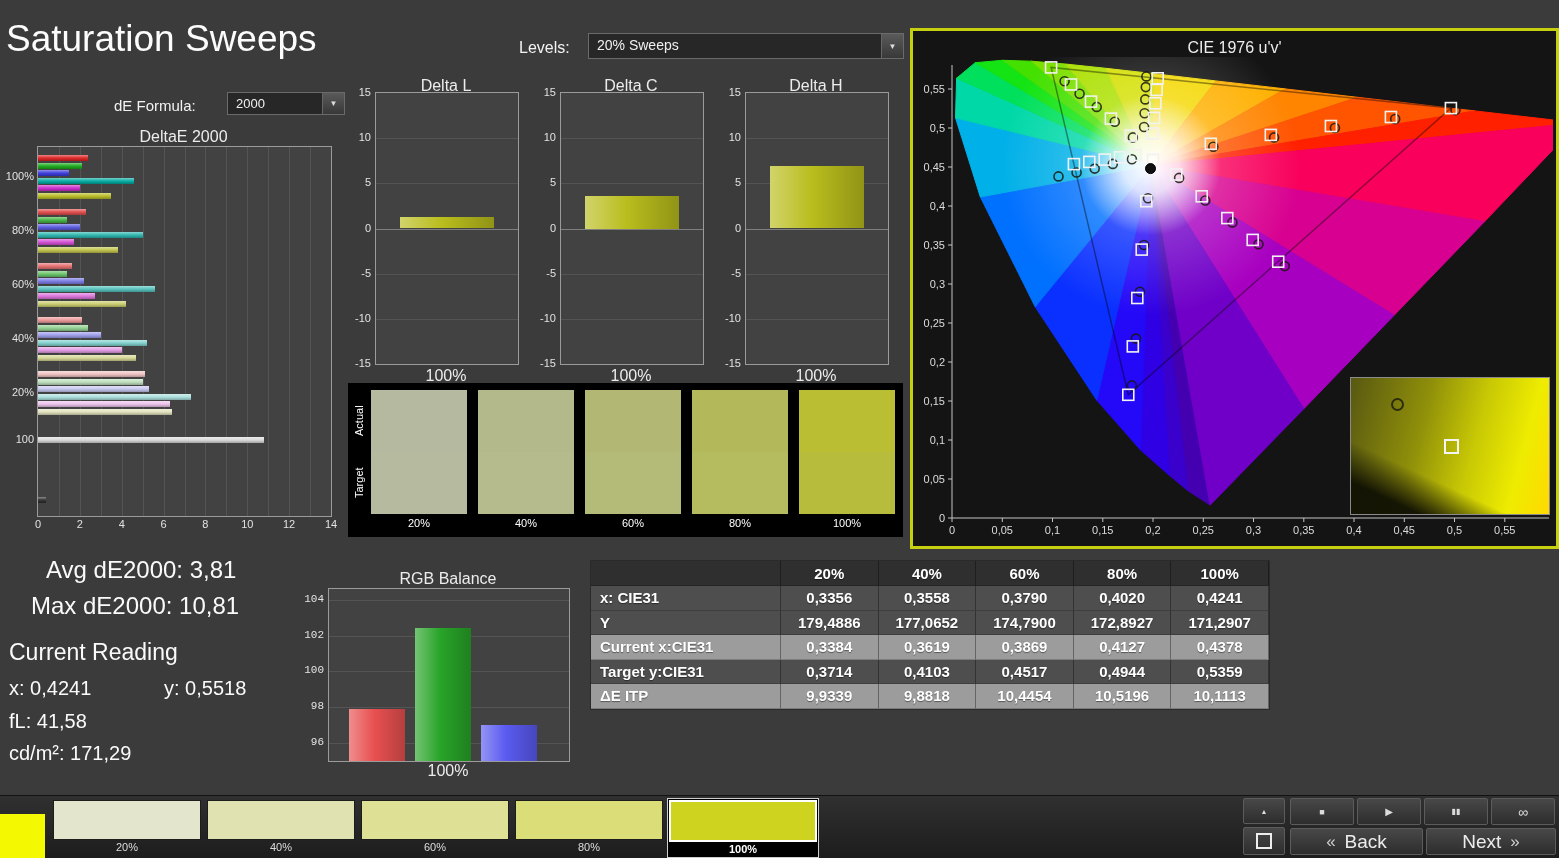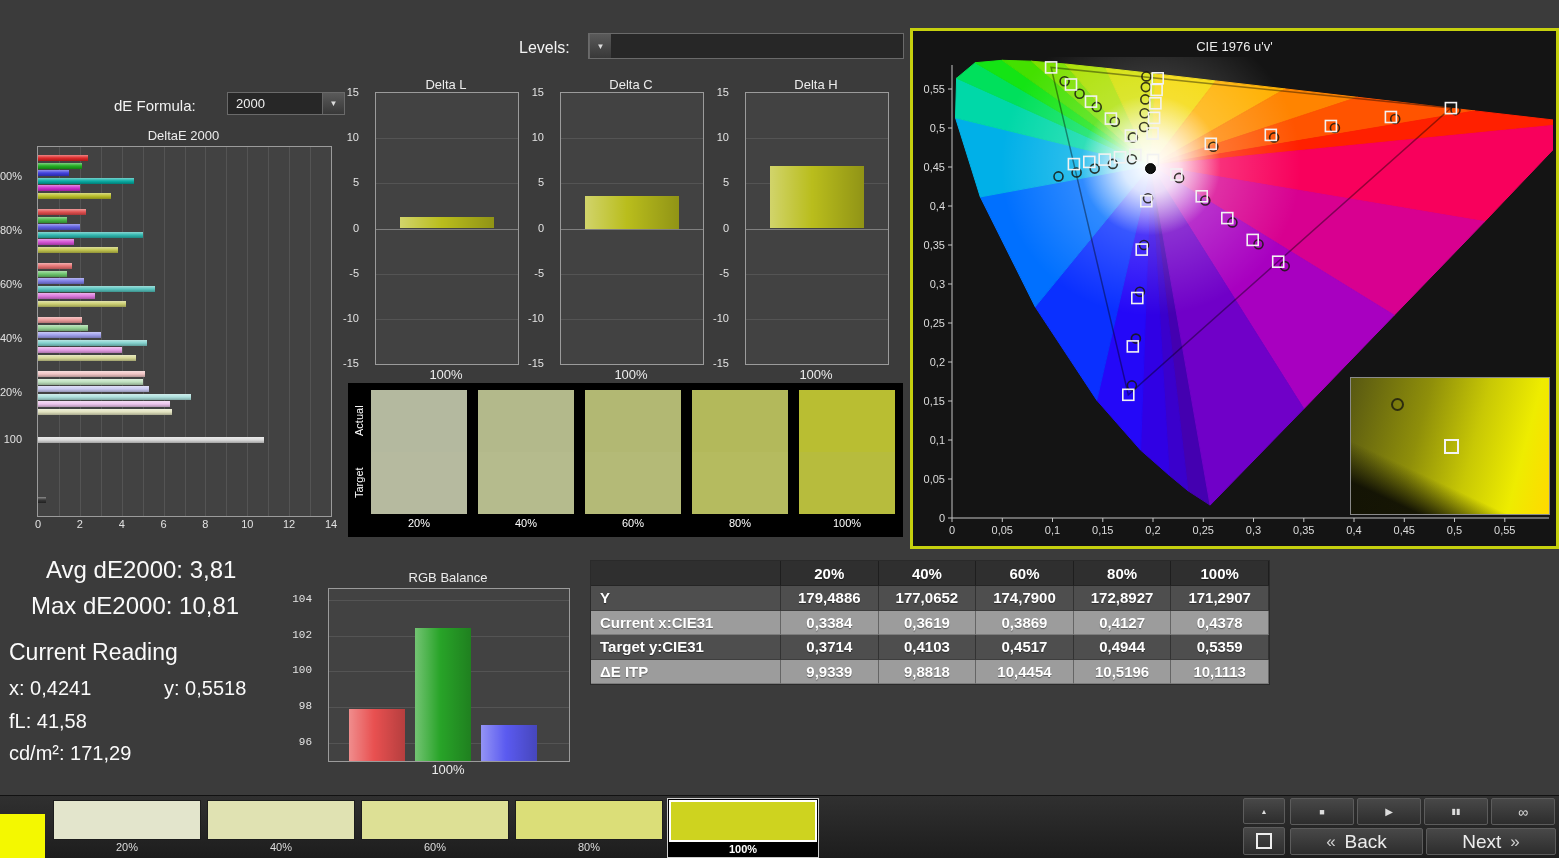--- a/index.html
+++ b/index.html
@@ -6,31 +6,31 @@
   .page{position:relative;width:1559px;height:858px;background:#3b3b3b;overflow:hidden;
         font-family:"Liberation Sans",sans-serif;}
   .page-title{position:absolute;font-size:37px;color:#fcfcfc;font-weight:400;}
   .lbl{position:absolute;color:#f2f2f2;}
   .stat{position:absolute;color:#fafafa;}
   .dropdown{position:absolute;display:flex;align-items:stretch;background:#272727;border:1px solid #6a6a6a;
             color:#f0f0f0;box-sizing:border-box;cursor:pointer;}
   .dd-value{flex:1;font-size:13px;padding:3px 8px;white-space:nowrap;overflow:hidden;}
   .dd-arrow{width:21px;display:flex;align-items:center;justify-content:center;font-size:8px;color:#ddd;
             background:linear-gradient(#5a5a5a,#383838);border-left:1px solid #666;}
-  .chart-title{position:absolute;text-align:center;font-size:13px;color:#ececec;}
+  .chart-title{position:absolute;text-align:center;font-size:16px;color:#ececec;}
   .frame{position:absolute;background:#424242;border:1px solid #9b9b9b;overflow:hidden;box-sizing:content-box;}
   .vgrid{position:absolute;top:0;bottom:0;width:1px;background:#545454;}
   .hgrid{position:absolute;left:0;right:0;height:1px;background:#545454;}
   .hgrid.zero{background:#7f7f7f;}
   .hbar{position:absolute;left:0;height:6px;
         background-image:linear-gradient(rgba(255,255,255,.45),rgba(255,255,255,.05) 50%,rgba(0,0,0,.25));}
   .vbar{position:absolute;
         background-image:linear-gradient(to right,rgba(255,255,255,.35),rgba(255,255,255,0) 45%,rgba(0,0,0,.22));}
   .axis-col{position:absolute;}
-  .axis-col .ylab{position:absolute;right:12px;font-size:11px;color:#e2e2e2;white-space:nowrap;}
+  .axis-col .ylab{position:absolute;right:0;font-size:11px;color:#e2e2e2;white-space:nowrap;}
   .axis-row{position:absolute;}
   .axis-row .xlab{position:absolute;transform:translateX(-50%);font-size:11px;color:#e2e2e2;}
   .patch-panel{position:absolute;background:#000;}
   .rot{position:absolute;left:3px;width:16px;writing-mode:vertical-rl;transform:rotate(180deg);
        display:flex;align-items:center;justify-content:center;color:#fff;font-size:11px;}
   .pc-cols{position:absolute;left:23px;top:7px;display:flex;gap:11px;}
   .pc-col{width:96px;}
   .pc-swatch{height:62px;}
   .pc-label{height:18px;line-height:18px;text-align:center;color:#fff;font-size:11px;}
   .cie-panel{position:absolute;background:#141414;border:3px solid #c6d00e;box-sizing:border-box;}
@@ -63,29 +63,31 @@
   .flexbtn{position:static;width:64px;height:27px;}
   .nav{font-size:19px;color:#ececec;gap:9px;}
   .nav-ic{font-size:17px;color:#cfcfcf;}
   .sq-icon{width:12px;height:12px;border:2px solid #ededed;display:inline-block;}
 </style>
 </head>
 <body>
 
 <div class="page">
 
+  <div class="page-title" style="left:6px;top:18px;">Saturation Sweeps</div>
 
   <div class="lbl" style="left:114px;top:97px;font-size:15px;">dE Formula:</div>
   <div class="dropdown" style="left:227px;top:92px;width:118px;height:23px;">
     <span class="dd-value">2000</span>
     <span class="dd-arrow">▼</span>
   </div>
 
   <div class="lbl" style="left:519px;top:39px;font-size:16px;">Levels:</div>
   <div class="dropdown" style="left:588px;top:33px;width:316px;height:26px;">
+    <span class="dd-value" style="font-size:14px;">20% Sweeps</span>
     <span class="dd-arrow">▼</span>
   </div>
 
   <div class="chart-title" style="left:37px;top:128px;width:293px;">DeltaE 2000</div>
   <div class="axis-col" style="left:0;top:146px;width:34px;height:369px;">
       <div class="ylab" style="top: 24px;">100%</div>
       <div class="ylab" style="top: 78px;">80%</div>
       <div class="ylab" style="top: 132px;">60%</div>
       <div class="ylab" style="top: 186px;">40%</div>
       <div class="ylab" style="top: 240px;">20%</div>
@@ -432,20 +434,28 @@
   <div class="rtable" style="left:590px;top:560px;width:678px;">
       <div class="trow thead">
         <div class="tcell tlabel"></div>
         <div class="tcell">20%</div>
         <div class="tcell">40%</div>
         <div class="tcell">60%</div>
         <div class="tcell">80%</div>
         <div class="tcell">100%</div>
       </div>
       <div class="trow dark">
+        <div class="tcell tlabel">x: CIE31</div>
+        <div class="tcell">0,3356</div>
+        <div class="tcell">0,3558</div>
+        <div class="tcell">0,3790</div>
+        <div class="tcell">0,4020</div>
+        <div class="tcell">0,4241</div>
+      </div>
+      <div class="trow dark">
         <div class="tcell tlabel">Y</div>
         <div class="tcell">179,4886</div>
         <div class="tcell">177,0652</div>
         <div class="tcell">174,7900</div>
         <div class="tcell">172,8927</div>
         <div class="tcell">171,2907</div>
       </div>
       <div class="trow light">
         <div class="tcell tlabel">Current x:CIE31</div>
         <div class="tcell">0,3384</div>

